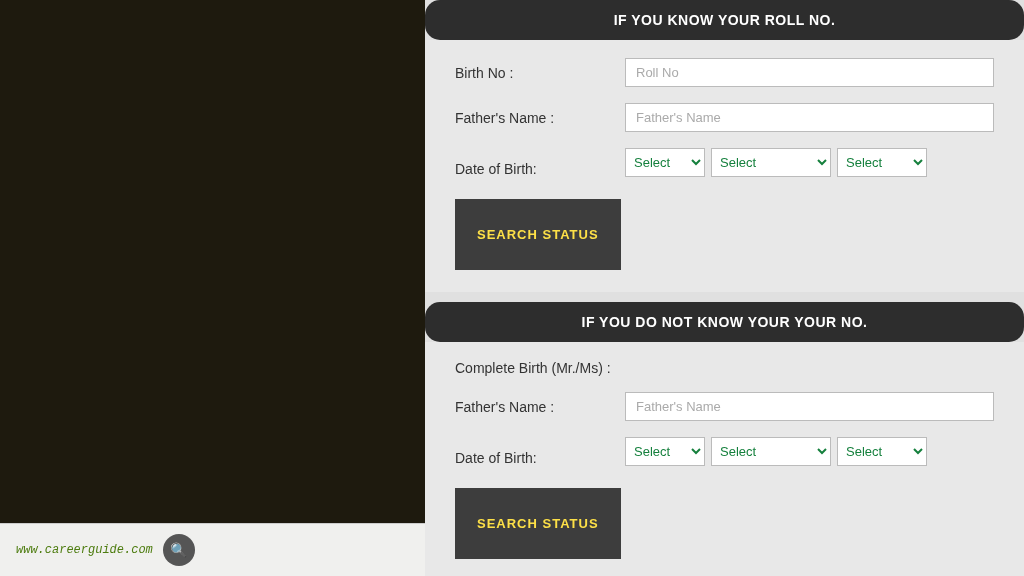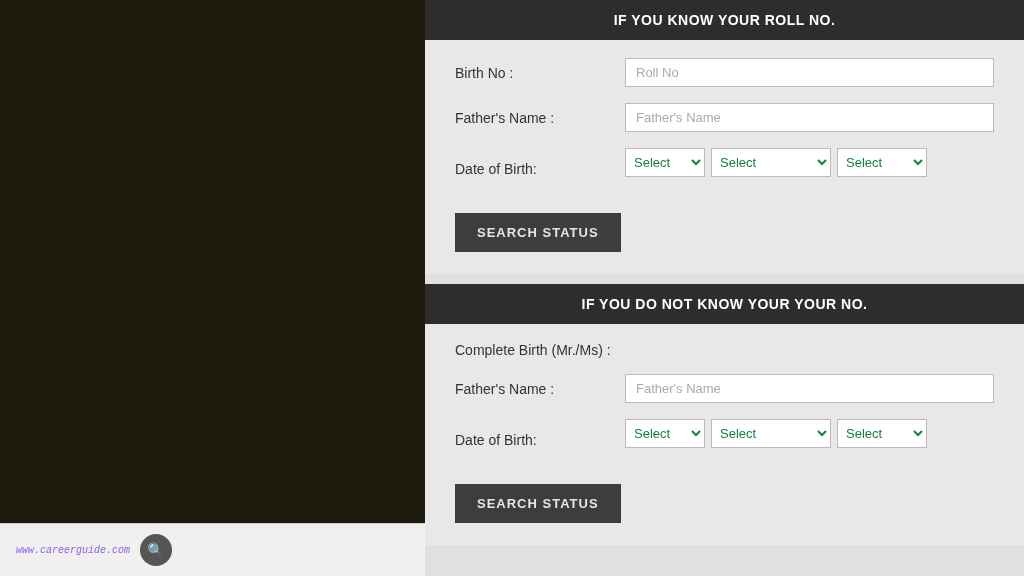--- a/index.html
+++ b/index.html
@@ -27,20 +27,21 @@
       margin: 0 0 10px 0;
     }
     .section-header {
       background-color: #2d2d2d;
       color: #ffffff;
       text-align: center;
       padding: 12px 10px;
       font-size: 14px;
       font-weight: bold;
       letter-spacing: 0.5px;
+      border-radius: 15px;
     }
     .section-body {
       background-color: #e8e8e8;
       padding: 18px 30px 22px 30px;
     }
     .form-row {
       display: flex;
       align-items: center;
       margin-bottom: 16px;
     }
@@ -85,45 +86,45 @@
       width: 80px;
     }
     .dob-select-md {
       width: 120px;
     }
     .dob-select-lg {
       width: 90px;
     }
     .btn-search {
       background-color: #3d3d3d;
-      color: #e5e5e5;
+      color: #fde047;
       border: none;
-      padding: 12px 22px;
+      padding: 28px 22px;
       font-size: 13px;
       font-weight: bold;
       letter-spacing: 1px;
       cursor: pointer;
-      margin-top: 20px;
+      margin-top: 6px;
     }
     .bottom-bar {
       position: fixed;
       bottom: 0;
       left: 0;
       width: 425px;
       background-color: #f0f0ee;
       padding: 10px 16px;
       display: flex;
       align-items: center;
       gap: 10px;
       border-top: 1px solid #ccc;
     }
     .bottom-bar-url {
       font-family: 'Courier New', monospace;
-      font-size: 10px;
-      color: #8b5cf6;
+      font-size: 12px;
+      color: #4d7c0f;
       font-style: italic;
     }
     .search-icon-circle {
       width: 32px;
       height: 32px;
       border-radius: 50%;
       background-color: #555;
       display: flex;
       align-items: center;
       justify-content: center;

